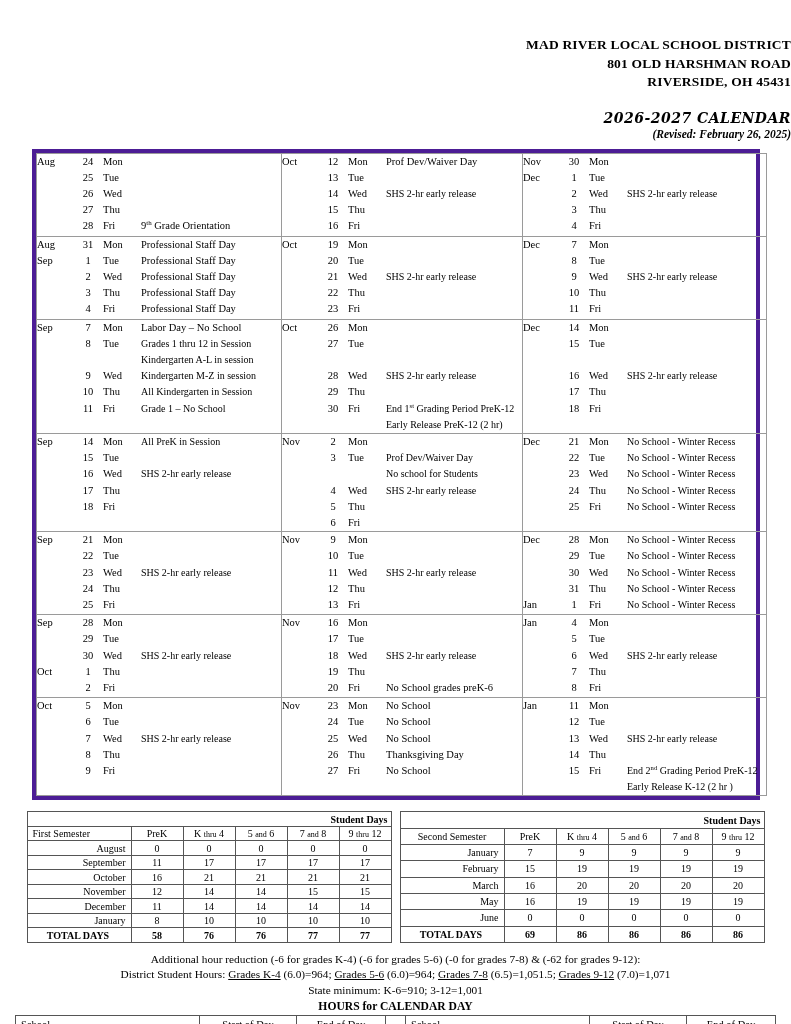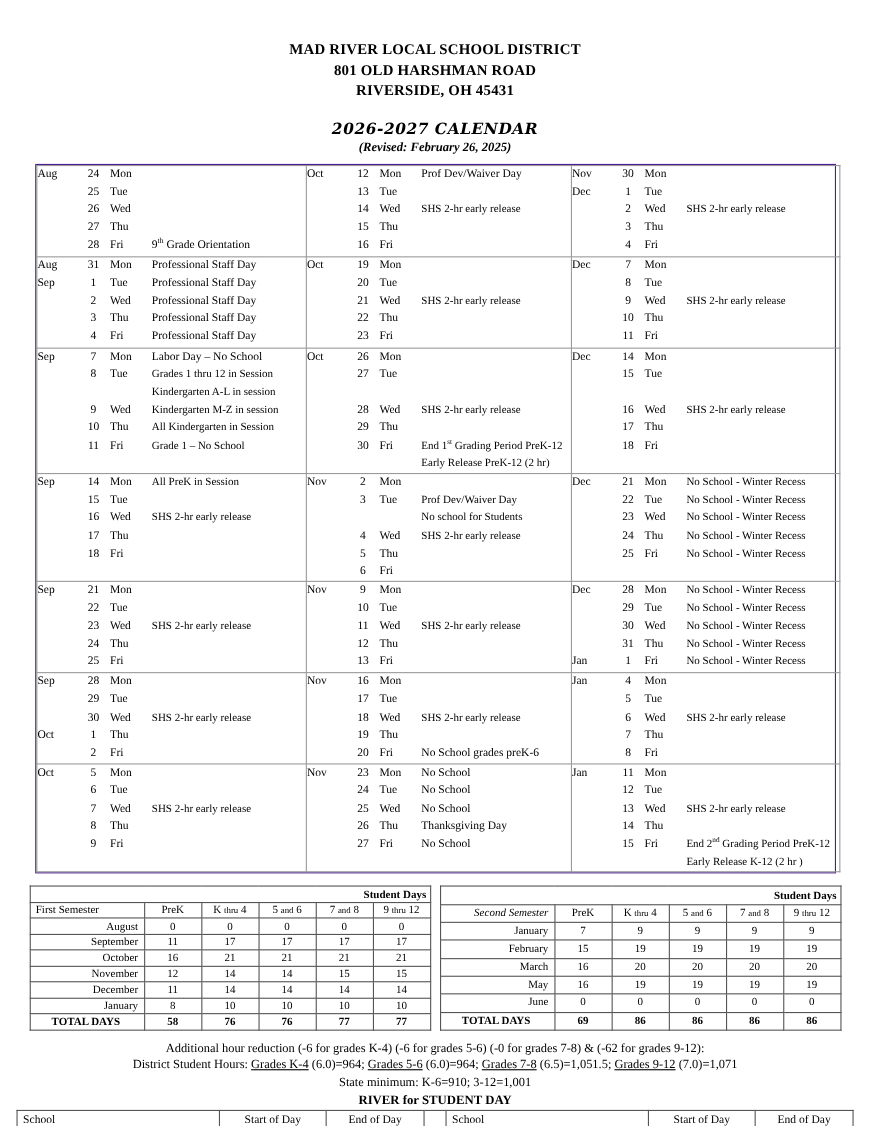--- a/index.html
+++ b/index.html
@@ -11,21 +11,21 @@
     width: 791px;
     height: 1024px;
     font-family: "Liberation Serif", "DejaVu Serif", serif;
     color: #000000;
     position: relative;
     overflow: hidden;
   }
 
   
   .page-header {
-    text-align: center;
+    text-align: right;
     padding-top: 36px;
   }
   .org-line {
     font-size: 13.5px;
     font-weight: bold;
     line-height: 18.5px;
     letter-spacing: 0.2px;
   }
   .cal-title {
     font-size: 14px;
@@ -38,21 +38,21 @@
   .cal-revised {
     font-size: 11.5px;
     font-weight: bold;
     font-style: italic;
     margin-top: 2px;
   }
 
   
   .calendar-wrap {
     margin: 9px 31px 0 32px;
-    border: 1px solid #4c1d95;
+    border: 4px solid #4c1d95;
   }
   table.calendar {
     border-collapse: collapse;
     width: 100%;
     table-layout: fixed;
   }
   table.calendar > tbody > tr > td.block {
     border: 1px solid #9a9a9a;
     vertical-align: top;
     padding: 0;
@@ -1061,21 +1061,21 @@
         </tr>
       </tbody>
   </table>
   <div class="sd-gap"></div>
   <table class="student-days">
     <tbody id="sd-second-body">
         <tr>
           <td class="sd-title" colspan="6">Student Days</td>
         </tr>
         <tr>
-          <td class="sd-semhead sd-rowlabel" style="text-align: right; font-style: italic;">Second Semester</td>
+          <td class="sd-semhead sd-rowlabel" style="text-align: center;">Second Semester</td>
           <td class="sd-colhead">PreK</td>
           <td class="sd-colhead">K <span class="thin">thru</span> 4</td>
           <td class="sd-colhead">5 <span class="thin">and</span> 6</td>
           <td class="sd-colhead">7 <span class="thin">and</span> 8</td>
           <td class="sd-colhead">9 <span class="thin">thru</span> 12</td>
         </tr>
         <tr>
           <td class="sd-rowlabel">January</td>
           <td>7</td>
           <td>9</td>
@@ -1125,21 +1125,21 @@
         </tr>
       </tbody>
   </table>
 </div>
 
 <div class="hours-notes">
   <div>Additional hour reduction (-6 for grades K-4) (-6 for grades 5-6) (-0 for grades 7-8) &amp; (-62 for grades 9-12):</div>
   <div id="hours-line3">District Student Hours: <span class="u">Grades K-4</span> (6.0)=964;  <span class="u">Grades 5-6</span> (6.0)=964;  <span class="u">Grades 7-8</span> (6.5)=1,051.5;  <span class="u">Grades 9-12</span> (7.0)=1,071</div>
   <div>State minimum: K-6=910; 3-12=1,001</div>
 </div>
-<div class="hours-heading">RIVER for STUDENT DAY</div>
+<div class="hours-heading">HOURS for CALENDAR DAY</div>
 
 <div class="hsd-wrap">
   <table class="hours-table">
     <tbody id="hours-table-body">
         <tr>
           <td class="h-school">School</td>
           <td class="h-start">Start of Day</td>
           <td class="h-end">End of Day</td>
           <td class="h-spacer" rowspan="3"></td>
           <td class="h-school">School</td>

